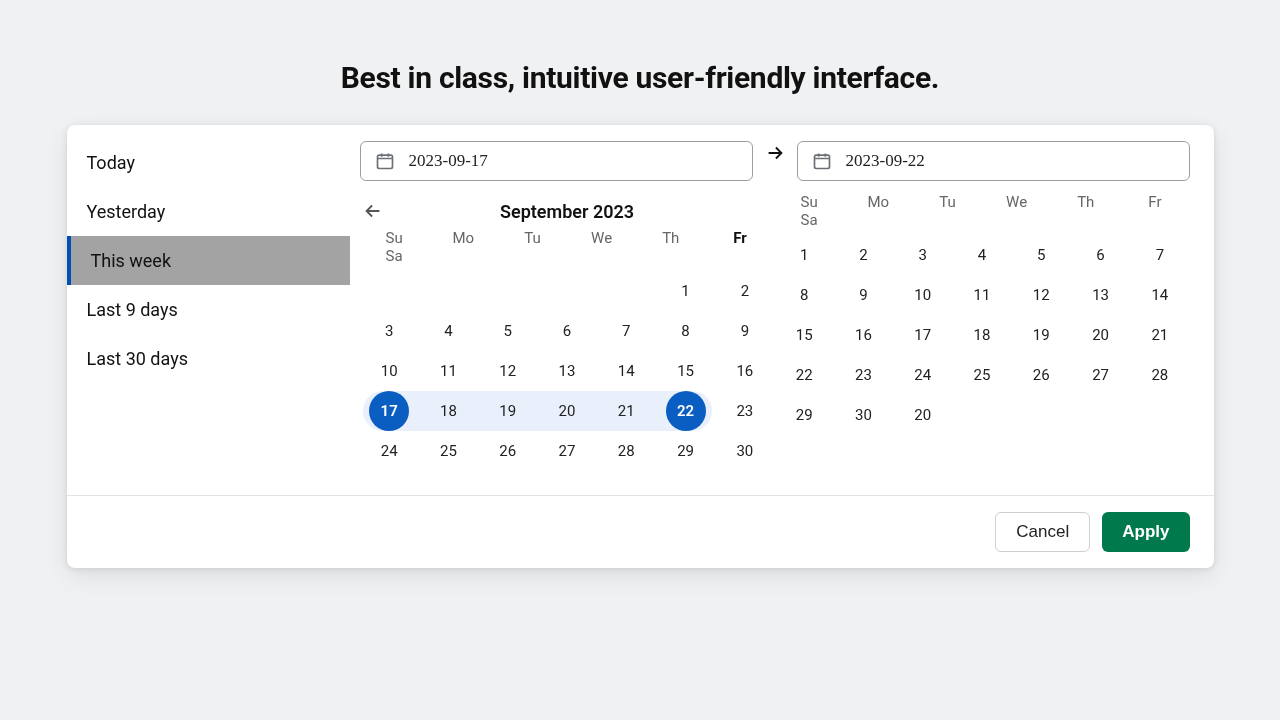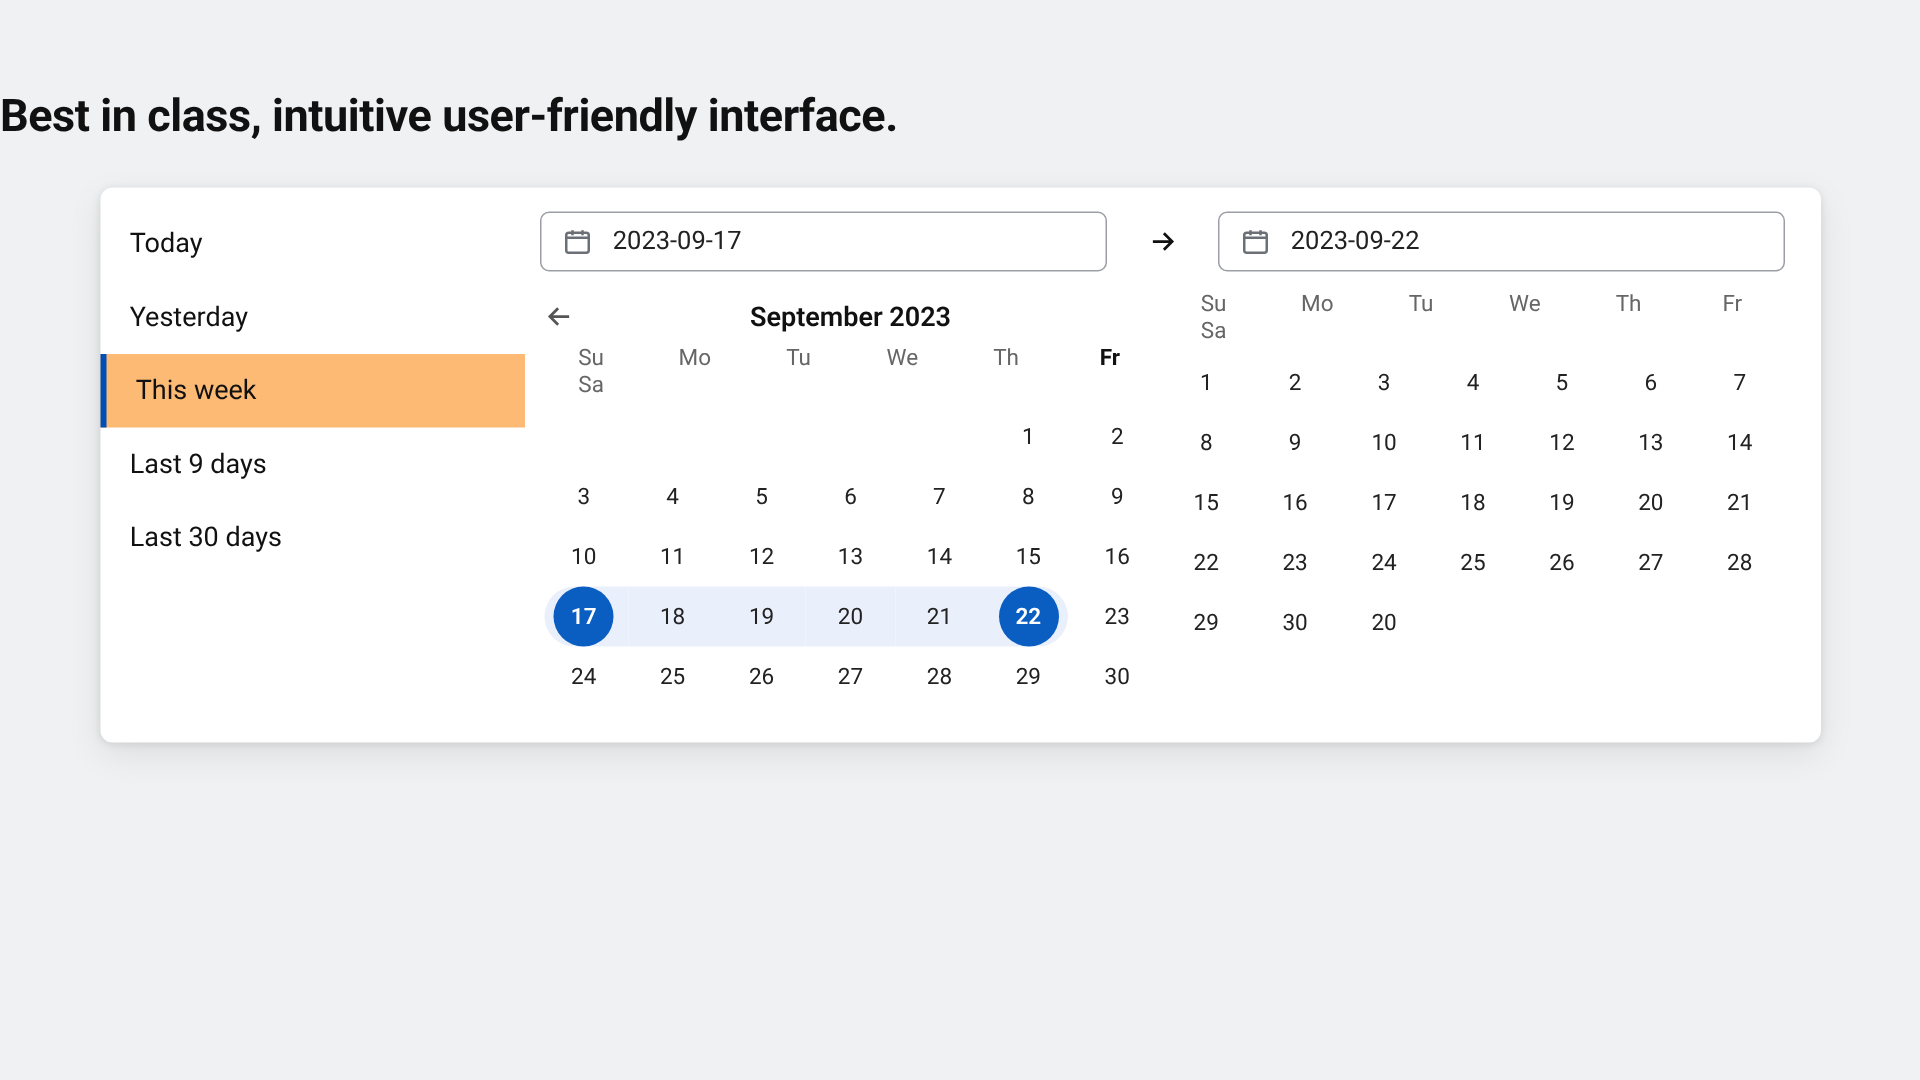--- a/index.html
+++ b/index.html
@@ -4,21 +4,21 @@
 <style>
   * { box-sizing: border-box; margin: 0; padding: 0; }
   body {
     font-family: "Segoe UI", -apple-system, BlinkMacSystemFont, Roboto, Arial, sans-serif;
     background: #f0f1f2;
     width: 1280px;
     height: 720px;
     overflow: hidden;
   }
   .headline {
-    text-align: left;
+    text-align: center;
     font-size: 30px;
     font-weight: 700;
     color: #111;
     margin-top: 60px;
     letter-spacing: -0.3px;
   }
   .panel {
     width: 1147px;
     margin: 30px auto 0;
     background: #fff;
@@ -36,32 +36,33 @@
     padding-top: 13px;
     padding-bottom: 13px;
   }
   .sidebar-item {
     font-size: 18px;
     color: #111;
     padding: 14px 20px;
     cursor: pointer;
   }
   .sidebar-item.active {
-    background: #fdba74;
+    background: #a3a3a3;
     border-left: 4px solid #004fb6;
   }
   .main {
     flex: 1;
     padding: 16px 24px 24px 10px;
   }
   .inputs {
     display: flex;
-    align-items: center;
-    gap: 25px;
+    align-items: flex-start;
+    gap: 10px;
     margin-bottom: 12px;
+    font-family: Liberation Serif, serif;
   }
   .date-input {
     display: flex;
     align-items: center;
     gap: 14px;
     border: 1px solid #9b9fa5;
     border-radius: 6px;
     padding: 9px 14px;
     flex: 1;
     font-size: 17px;
@@ -439,13 +440,17 @@
               </div>
               <div class="cell">
                 <div class="day">20</div>
               </div>
             </div>
           </div>
         </div>
     </div>
   </div>
 
+  <div class="footer">
+    <button class="btn btn-secondary">Cancel</button>
+    <button class="btn btn-primary">Apply</button>
+  </div>
 </div>
 
 </body></html>

